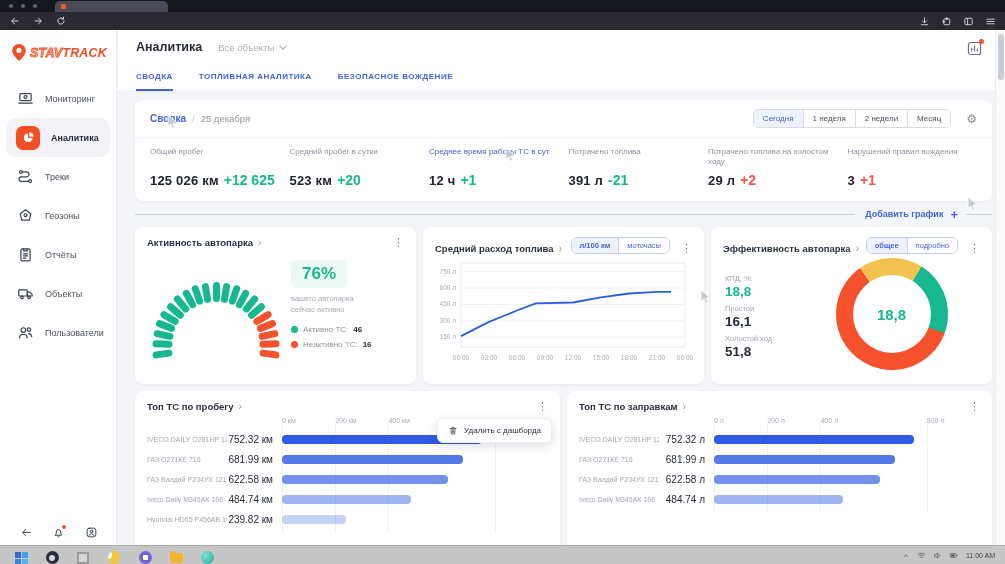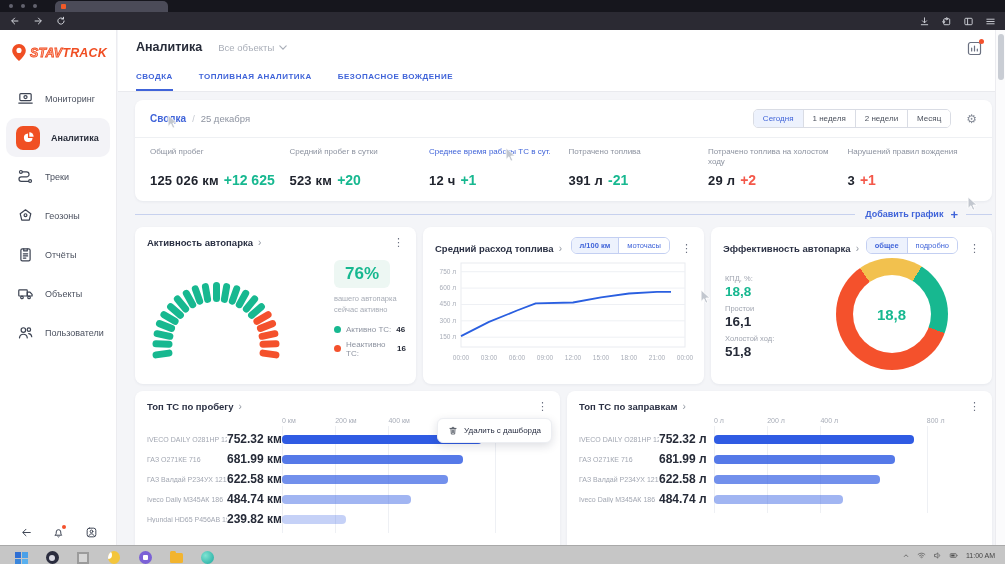--- a/index.html
+++ b/index.html
@@ -83,21 +83,21 @@
   .chev { color:#9298a2; font-size:10px; line-height:1; }
   .dots { color:#6a7080; font-size:11px; margin-left:6px; line-height:1; }
   .tg { display:flex; border:1px solid #c3cff2; border-radius:6px; overflow:hidden; margin-left:auto; }
   .tg-btn { font-size:7.5px; color:#4064d9; padding:3px 8px; border-right:1px solid #c3cff2; background:#fff; white-space:nowrap; }
   .tg-btn:last-child { border-right:none; }
   .tg-btn.active { background:#edf2fd; font-weight:bold; }
 
   .act-body { display:flex; padding:4px 10px 0 6px; align-items:flex-start; }
   .gauge-wrap { position:relative; width:146px; height:88px; margin-top:12px; flex:0 0 auto; }
   .gauge-seg { position:absolute; width:7px; height:20px; border-radius:3.5px; }
-  .act-right { flex:1; padding-top:6px; padding-left:4px;margin-left:43px; }
+  .act-right { flex:1; padding-top:6px; padding-left:4px; }
   .pct-box { display:inline-block; background:#edf7f3; border-radius:6px; padding:4px 11px; font-size:17px; font-weight:bold; color:#17b890; }
   .act-caption { font-size:7.5px; color:#a7acb6; margin-top:6px; line-height:1.45; }
   .legend { margin-top:9px; display:flex; flex-direction:column; gap:6px; }
   .leg-row { display:flex; align-items:center; gap:5px; font-size:8px; }
   .leg-dot { width:7px; height:7px; border-radius:50%; flex:0 0 auto; }
   .leg-label { color:#8d93a0; }
   .leg-val { color:#262b38; font-weight:bold; }
 
   .fuel-svg { display:block; margin:3px 0 0 4px; }
 
@@ -113,21 +113,21 @@
   .bars-row { display:grid; grid-template-columns:1fr 1fr; gap:7px; margin-top:7px; }
   .bar-card { height:162px; position:relative; }
   .bar-body { padding:2px 12px 0; }
   .axis-row { position:relative; height:13px; margin-left:135px; font-size:7px; color:#a8adb8; }
   .axis-label { position:absolute; top:1px; white-space:nowrap; }
   .rows-wrap { position:relative; padding-bottom:6px; }
   .gridoverlay { position:absolute; left:135px; right:0; top:-3px; bottom:2px; }
   .gridline { position:absolute; top:0; bottom:0; width:1px; background:#eef0f4; }
   .bar-row { display:flex; align-items:center; height:20px; position:relative; z-index:1; }
   .veh-name { width:80px; font-size:7px; color:#a2a7b2; white-space:nowrap; overflow:hidden; }
-  .veh-val { width:55px; font-size:12px; font-weight:bold; color:#262b38; text-align:right; padding-right:9px; white-space:nowrap; }
+  .veh-val { width:55px; font-size:10px; font-weight:normal; color:#262b38; text-align:right; padding-right:9px; white-space:nowrap; }
   .bar-track { flex:1; height:9px; position:relative; }
   .bar-fill { position:absolute; left:0; top:0; height:9px; border-radius:4px; }
   .ctx-menu { position:absolute; right:8px; top:27px; background:#fff; border:1px solid #eceef2; border-radius:6px; box-shadow:0 3px 10px rgba(20,30,60,.14); display:flex; align-items:center; gap:6px; padding:6px 10px; z-index:5; }
   .ctx-label { font-size:8px; color:#2b3144; }
 
   .scrollbar { position:absolute; right:0; top:30px; bottom:19px; width:10px; background:#fbfbfc; border-left:1px solid #ececf0; }
   .scroll-thumb { position:absolute; top:4px; left:2px; width:6px; height:46px; background:#c9cdd4; border-radius:3px; }
 
   
   .taskbar { position:absolute; left:0; right:0; bottom:0; height:19px; background:#c6c6c6; border-top:1px solid #a9a9a9; }

